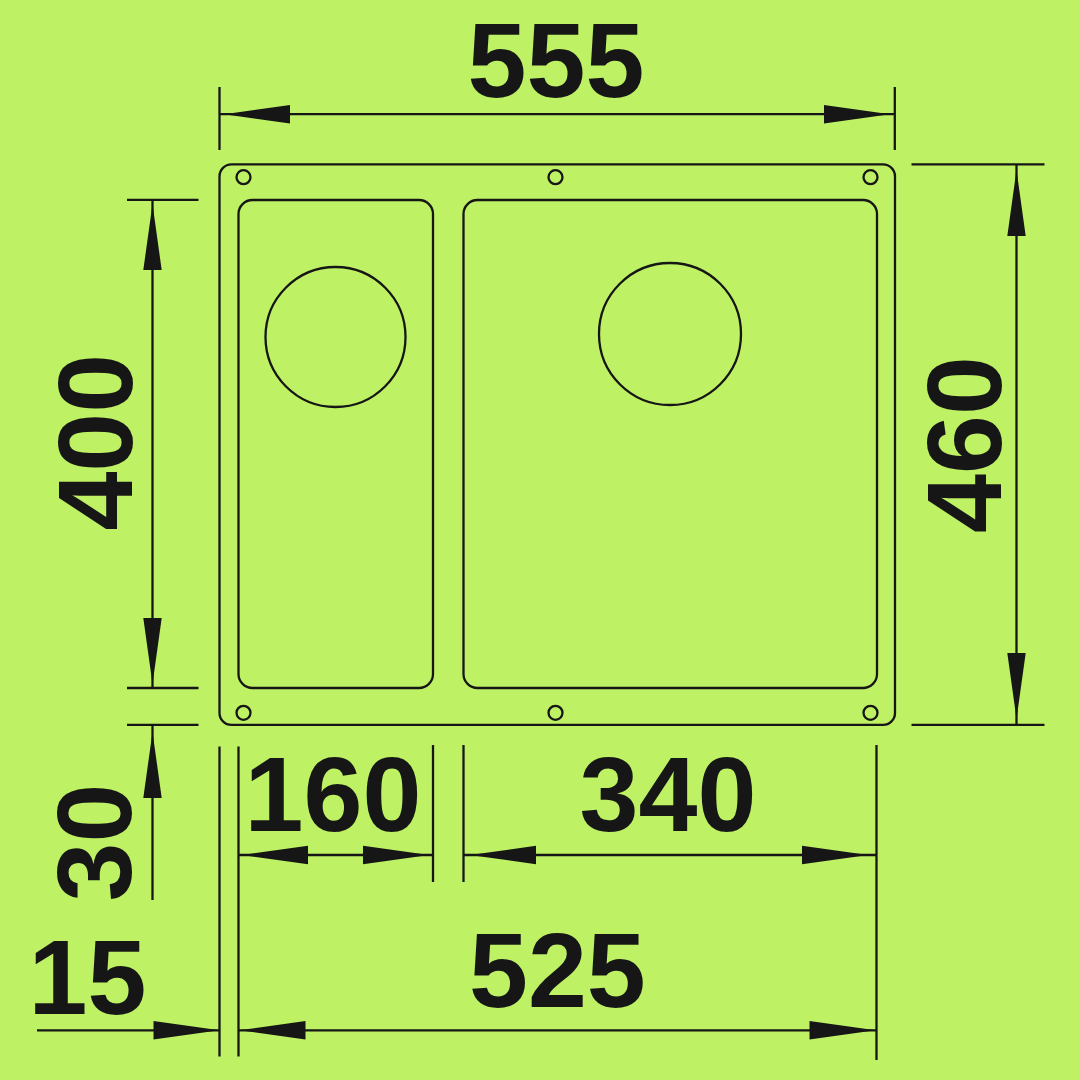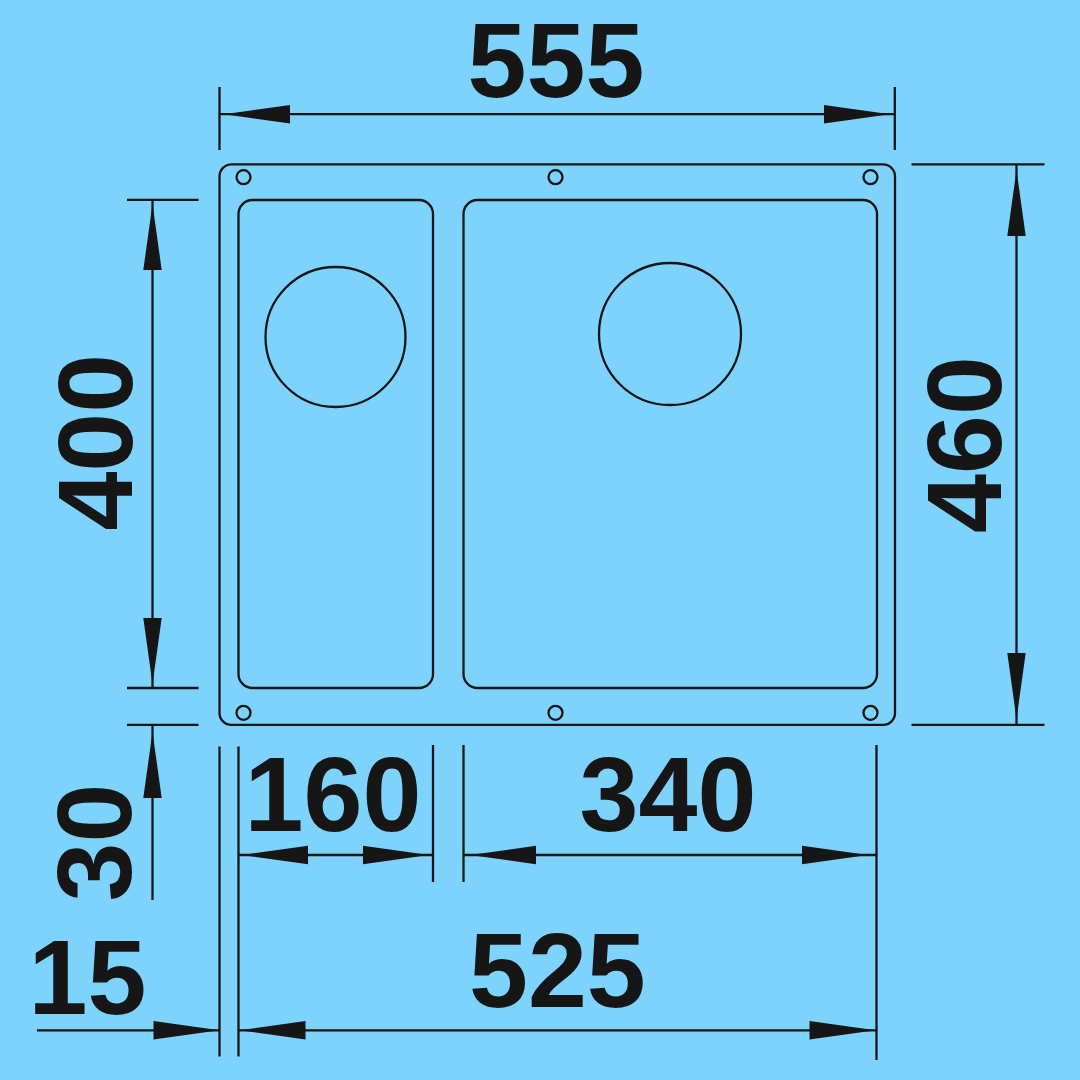--- a/index.html
+++ b/index.html
@@ -1,16 +1,16 @@
 <!DOCTYPE html>
 <html><head>
 <meta charset="utf-8">
 <style>
   html,body{margin:0;padding:0;background:#fff;}
-  .wrap{width:1080px;height:1080px;position:relative;background:#7dd3fc;}
+  .wrap{width:1080px;height:1080px;position:relative;background:#bef264;}
   text{font-family:"Liberation Sans", sans-serif;font-weight:bold;fill:#161616;}
 </style>
 </head>
 <body>
 <div class="wrap">
 <svg width="1080" height="1080" viewBox="0 0 1080 1080">
   <g stroke="#161616" stroke-width="2.3" fill="none">
 
     <rect x="219.5" y="164.4" width="675.5" height="560.5" rx="12" ry="12"></rect>
 

